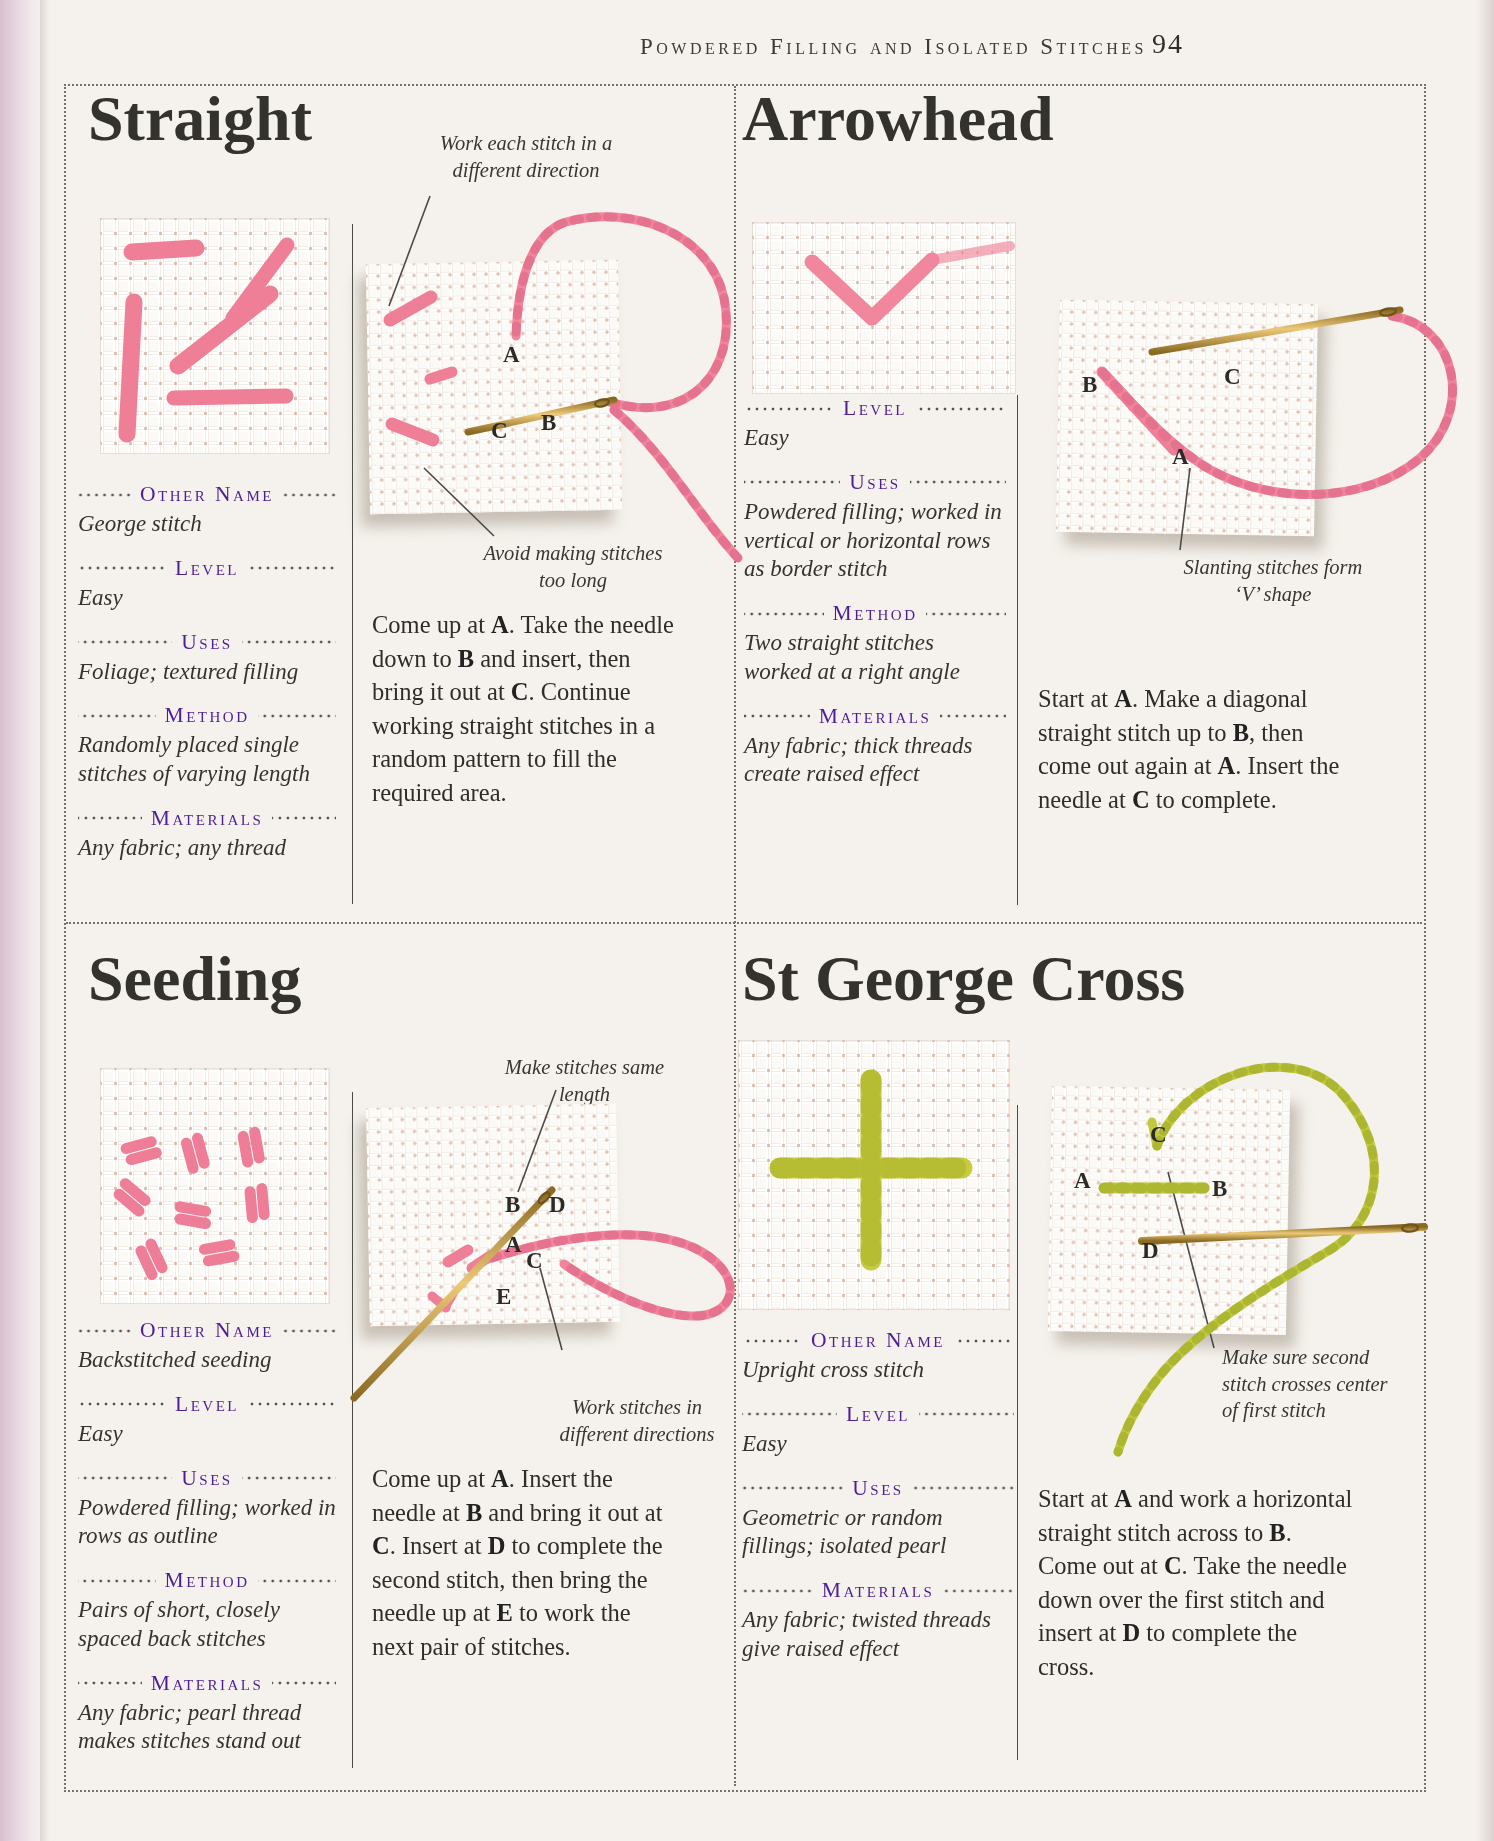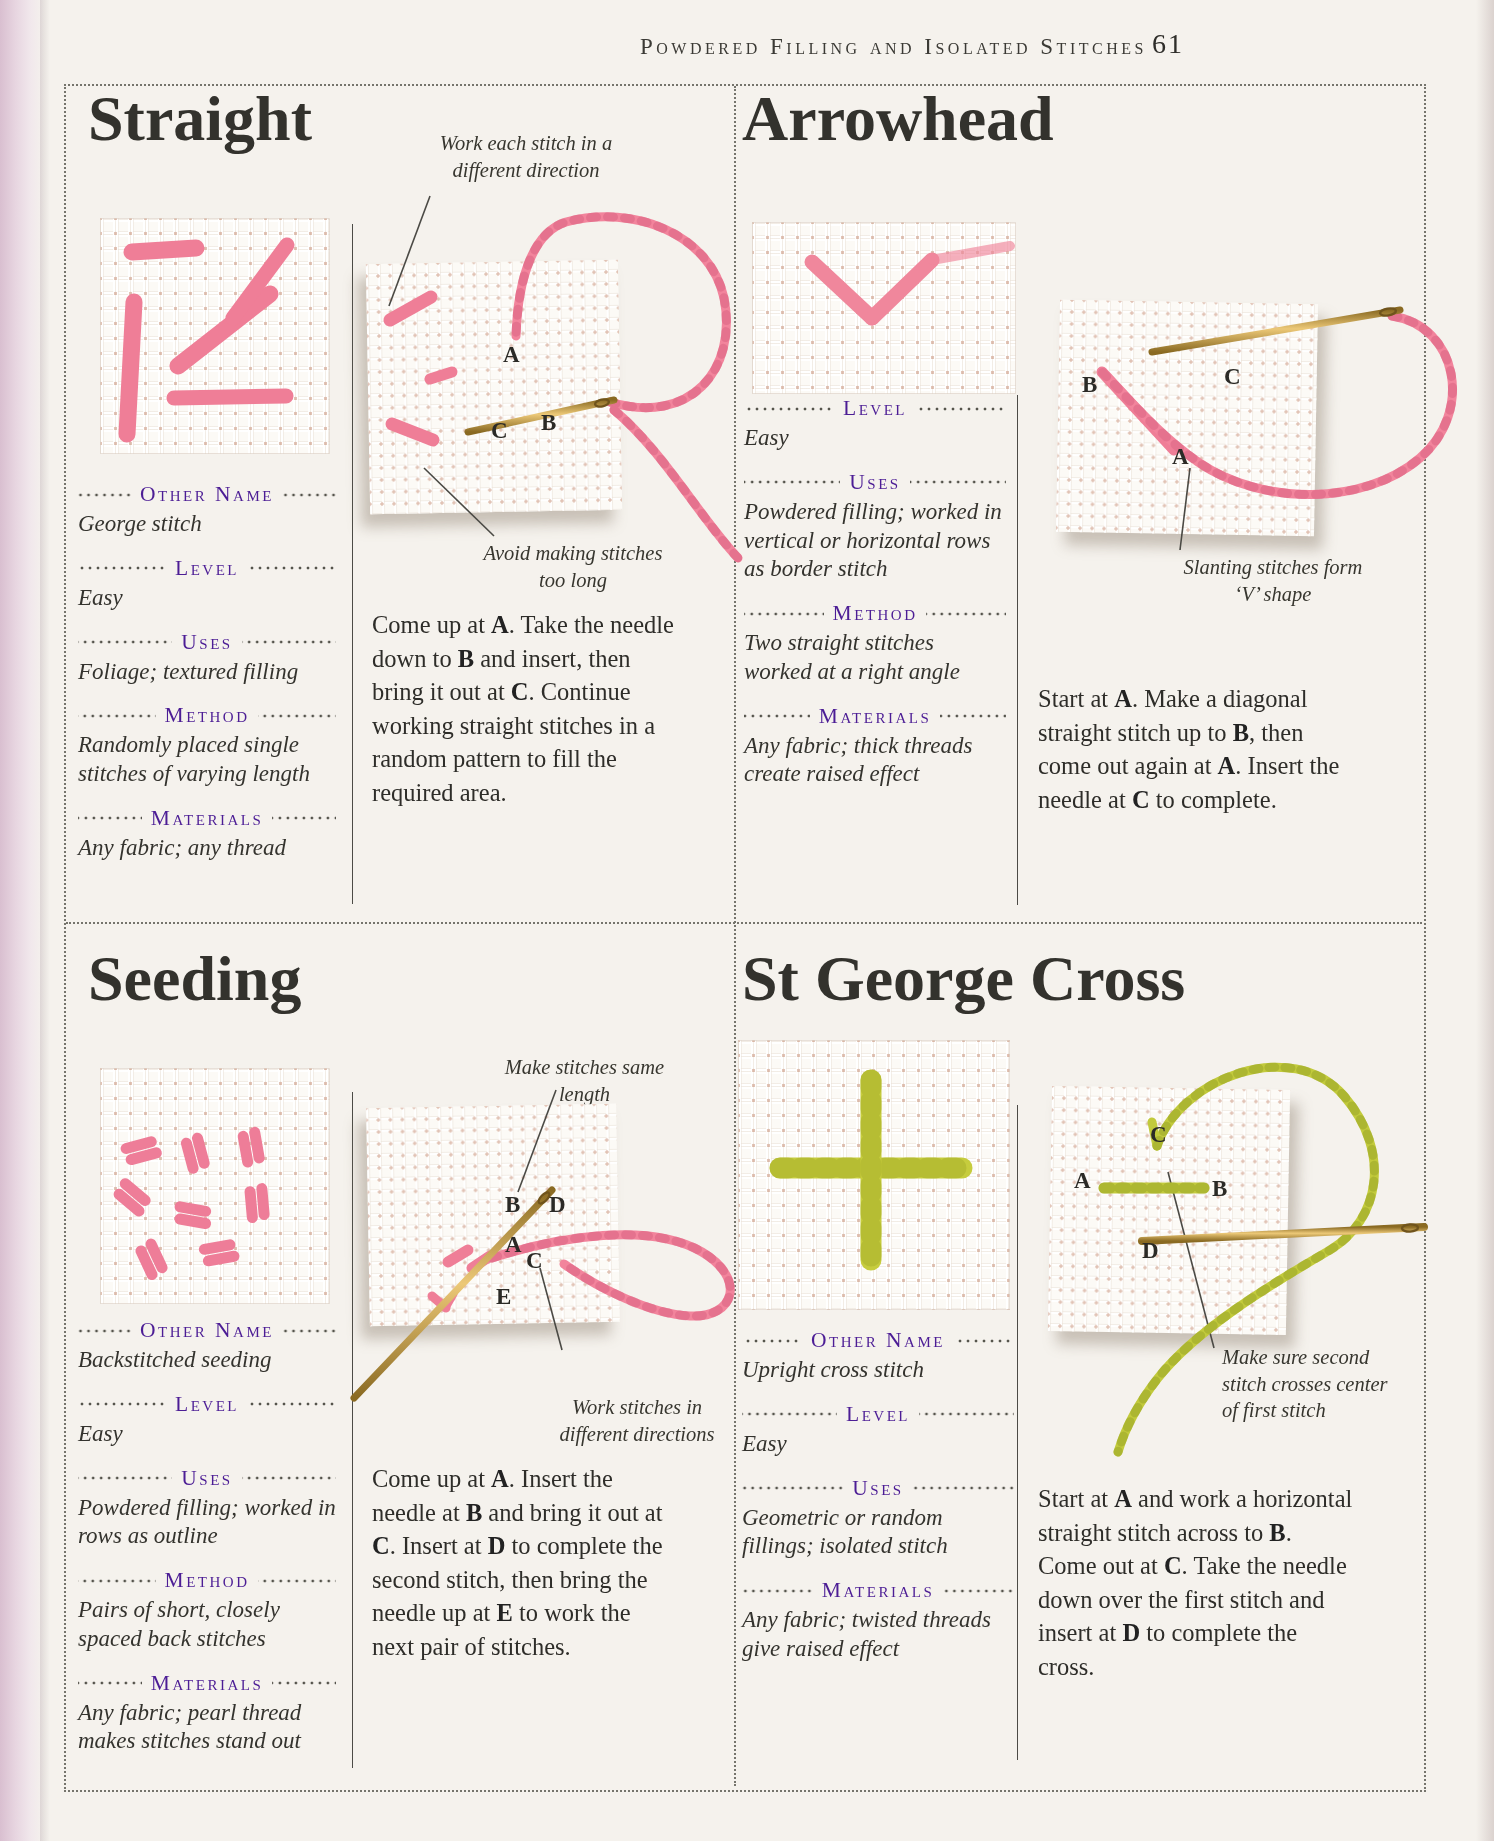--- a/index.html
+++ b/index.html
@@ -44,21 +44,21 @@
   .art{position:absolute;left:0;top:0;z-index:4;pointer-events:none;}
 </style>
 </head>
 <body>
 
 <div class="page">
   <div class="edge-left"></div>
   <div class="edge-right"></div>
 
   <div class="header-title">Powdered Filling and Isolated Stitches</div>
-  <div class="page-number">61</div>
+  <div class="page-number">94</div>
 
   <div class="frame"></div>
   <div class="divider-v"></div>
   <div class="divider-h"></div>
 
   <h1 class="title" style="left:88px;top:82px;">Straight</h1>
   <div class="ann" style="left:406px;top:130px;width:240px;">Work each stitch in a different direction</div>
   <div class="fabric swatch" style="left:100px;top:218px;width:228px;height:234px;"></div>
   <div class="vline" style="left:352px;top:224px;height:680px;"></div>
   <div class="fabric diagram" style="left:368px;top:262px;width:252px;height:250px;transform:rotate(-1deg);"></div>
@@ -234,21 +234,21 @@
           <span class="leader"></span>
         </div>
       <div class="info-value">Easy</div>
     </div>
     <div class="info-item">
       <div class="info-label-row">
           <span class="leader"></span>
           <span class="info-label">Uses</span>
           <span class="leader"></span>
         </div>
-      <div class="info-value">Geometric or random fillings; isolated stitch</div>
+      <div class="info-value">Geometric or random fillings; isolated pearl</div>
     </div>
     <div class="info-item">
       <div class="info-label-row">
           <span class="leader"></span>
           <span class="info-label">Materials</span>
           <span class="leader"></span>
         </div>
       <div class="info-value">Any fabric; twisted threads give raised effect</div>
     </div>
   </div>

